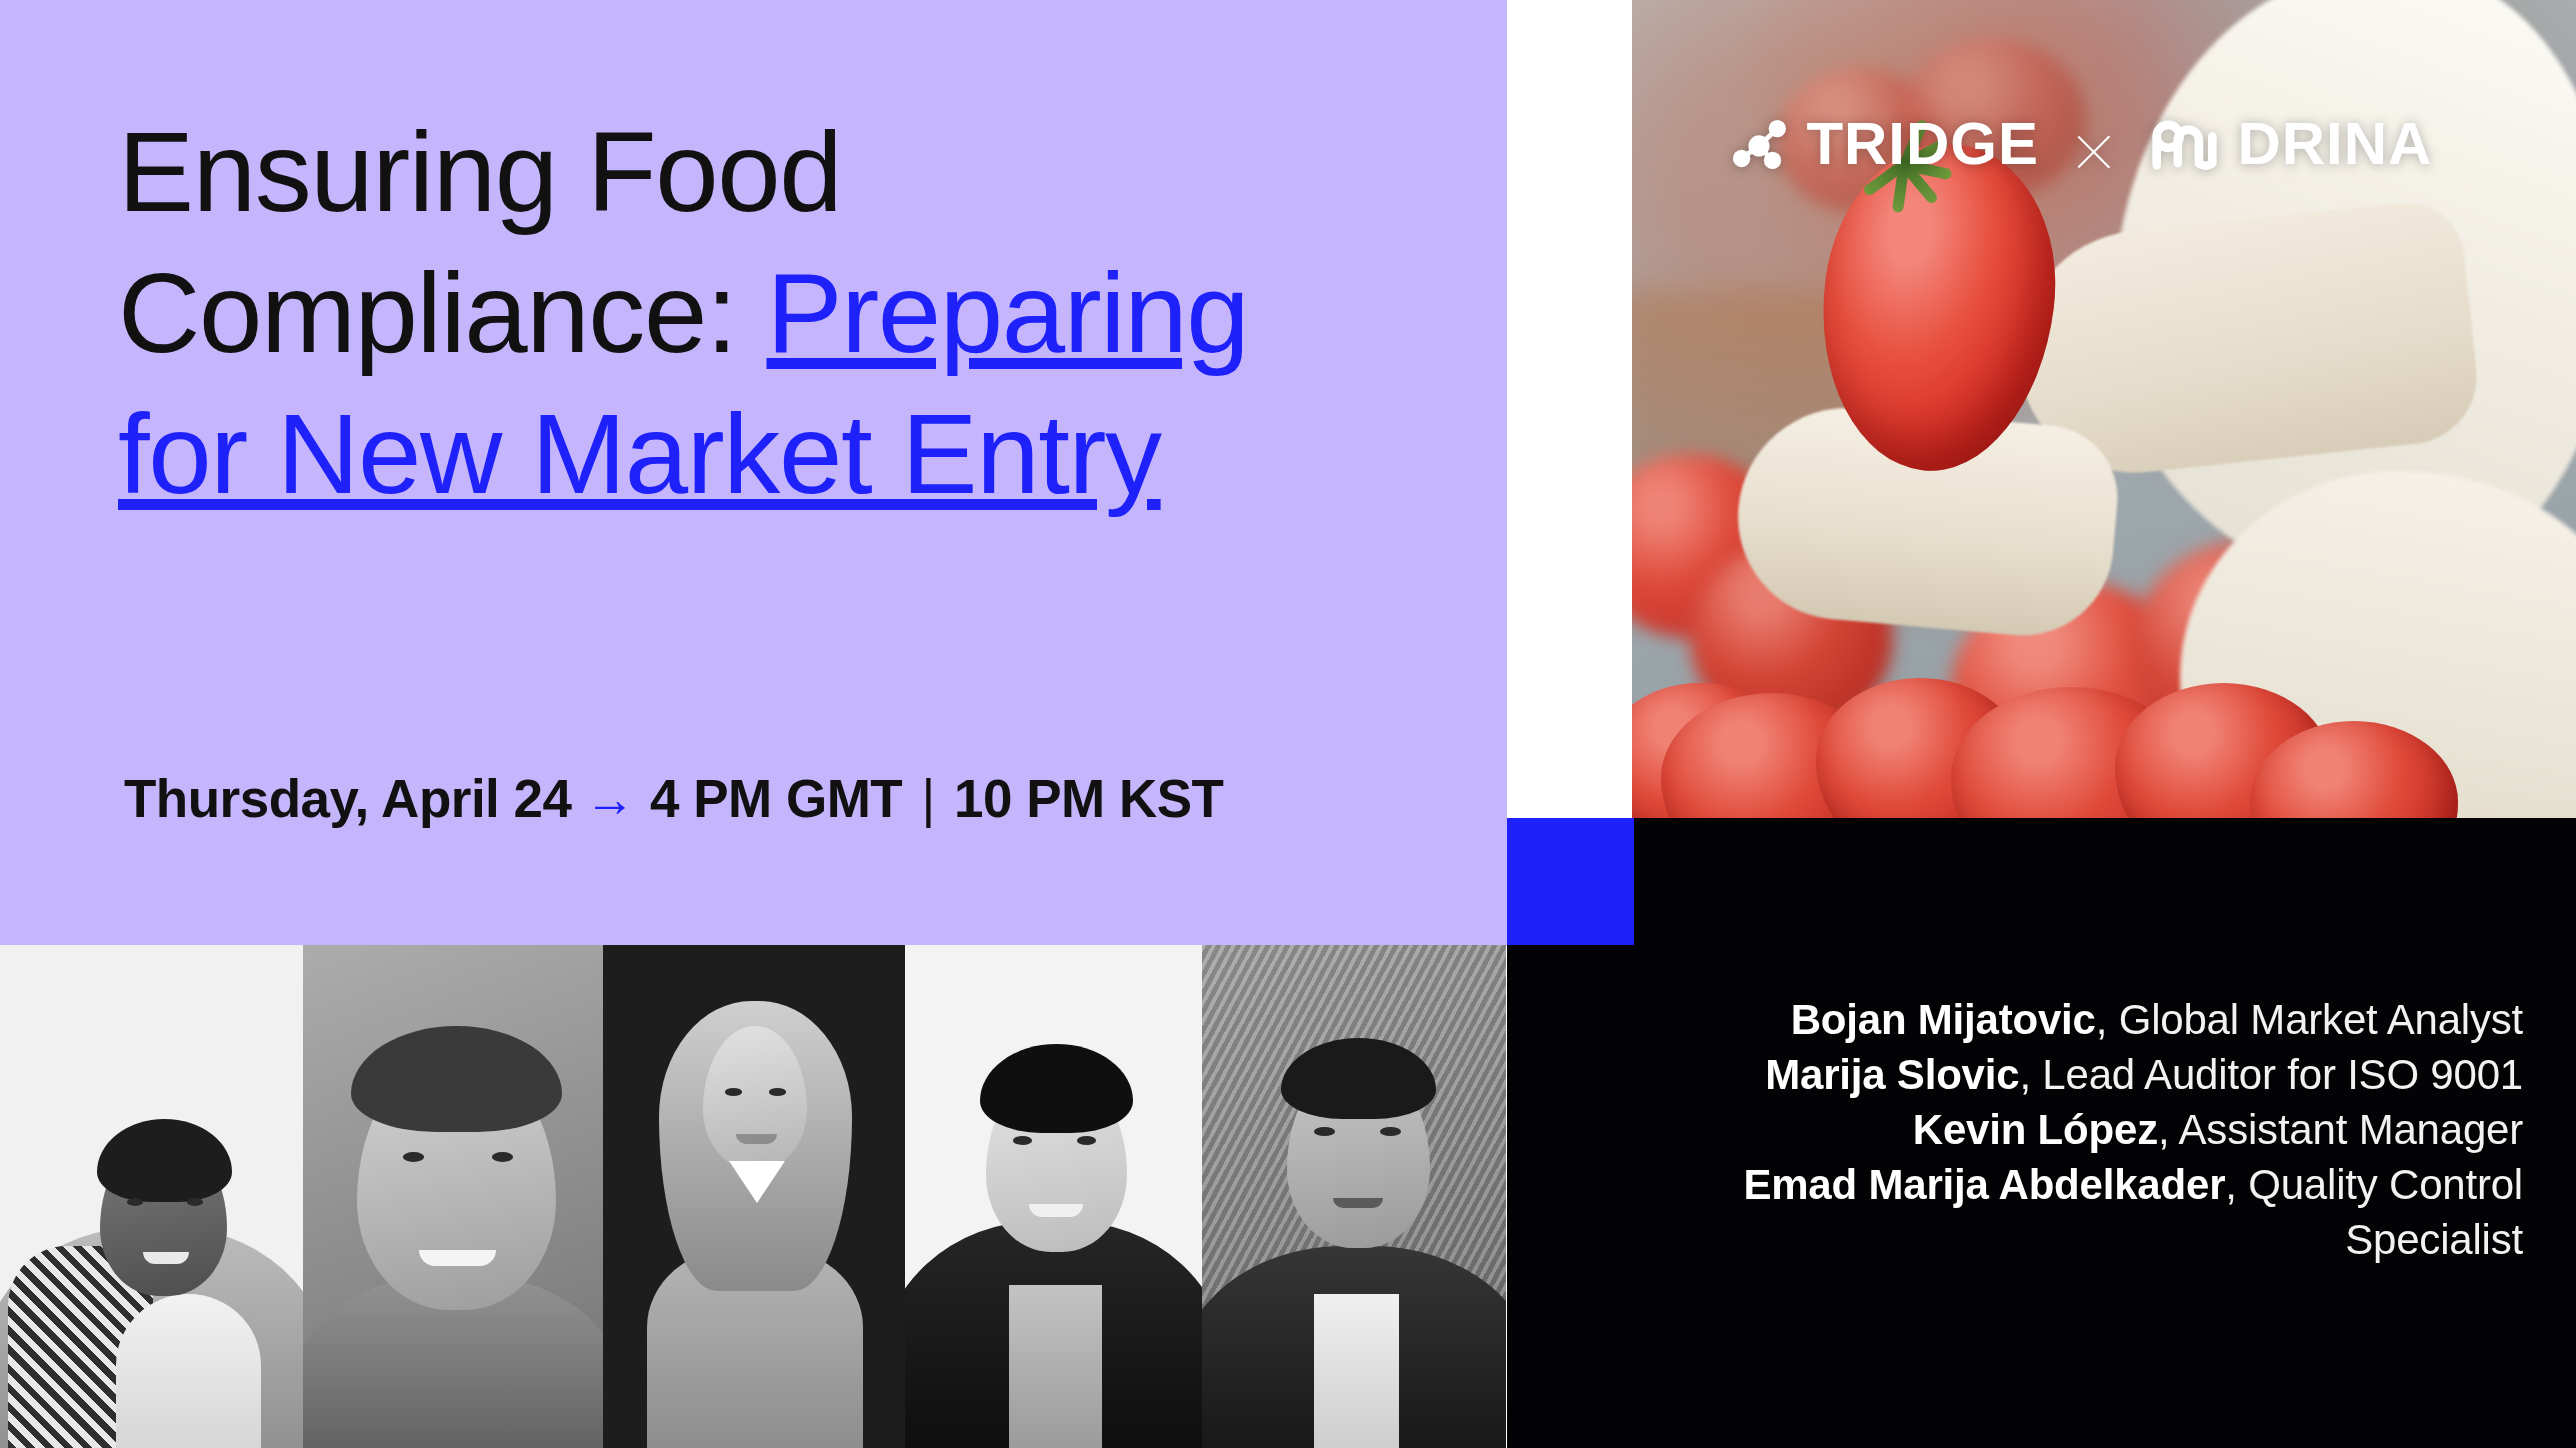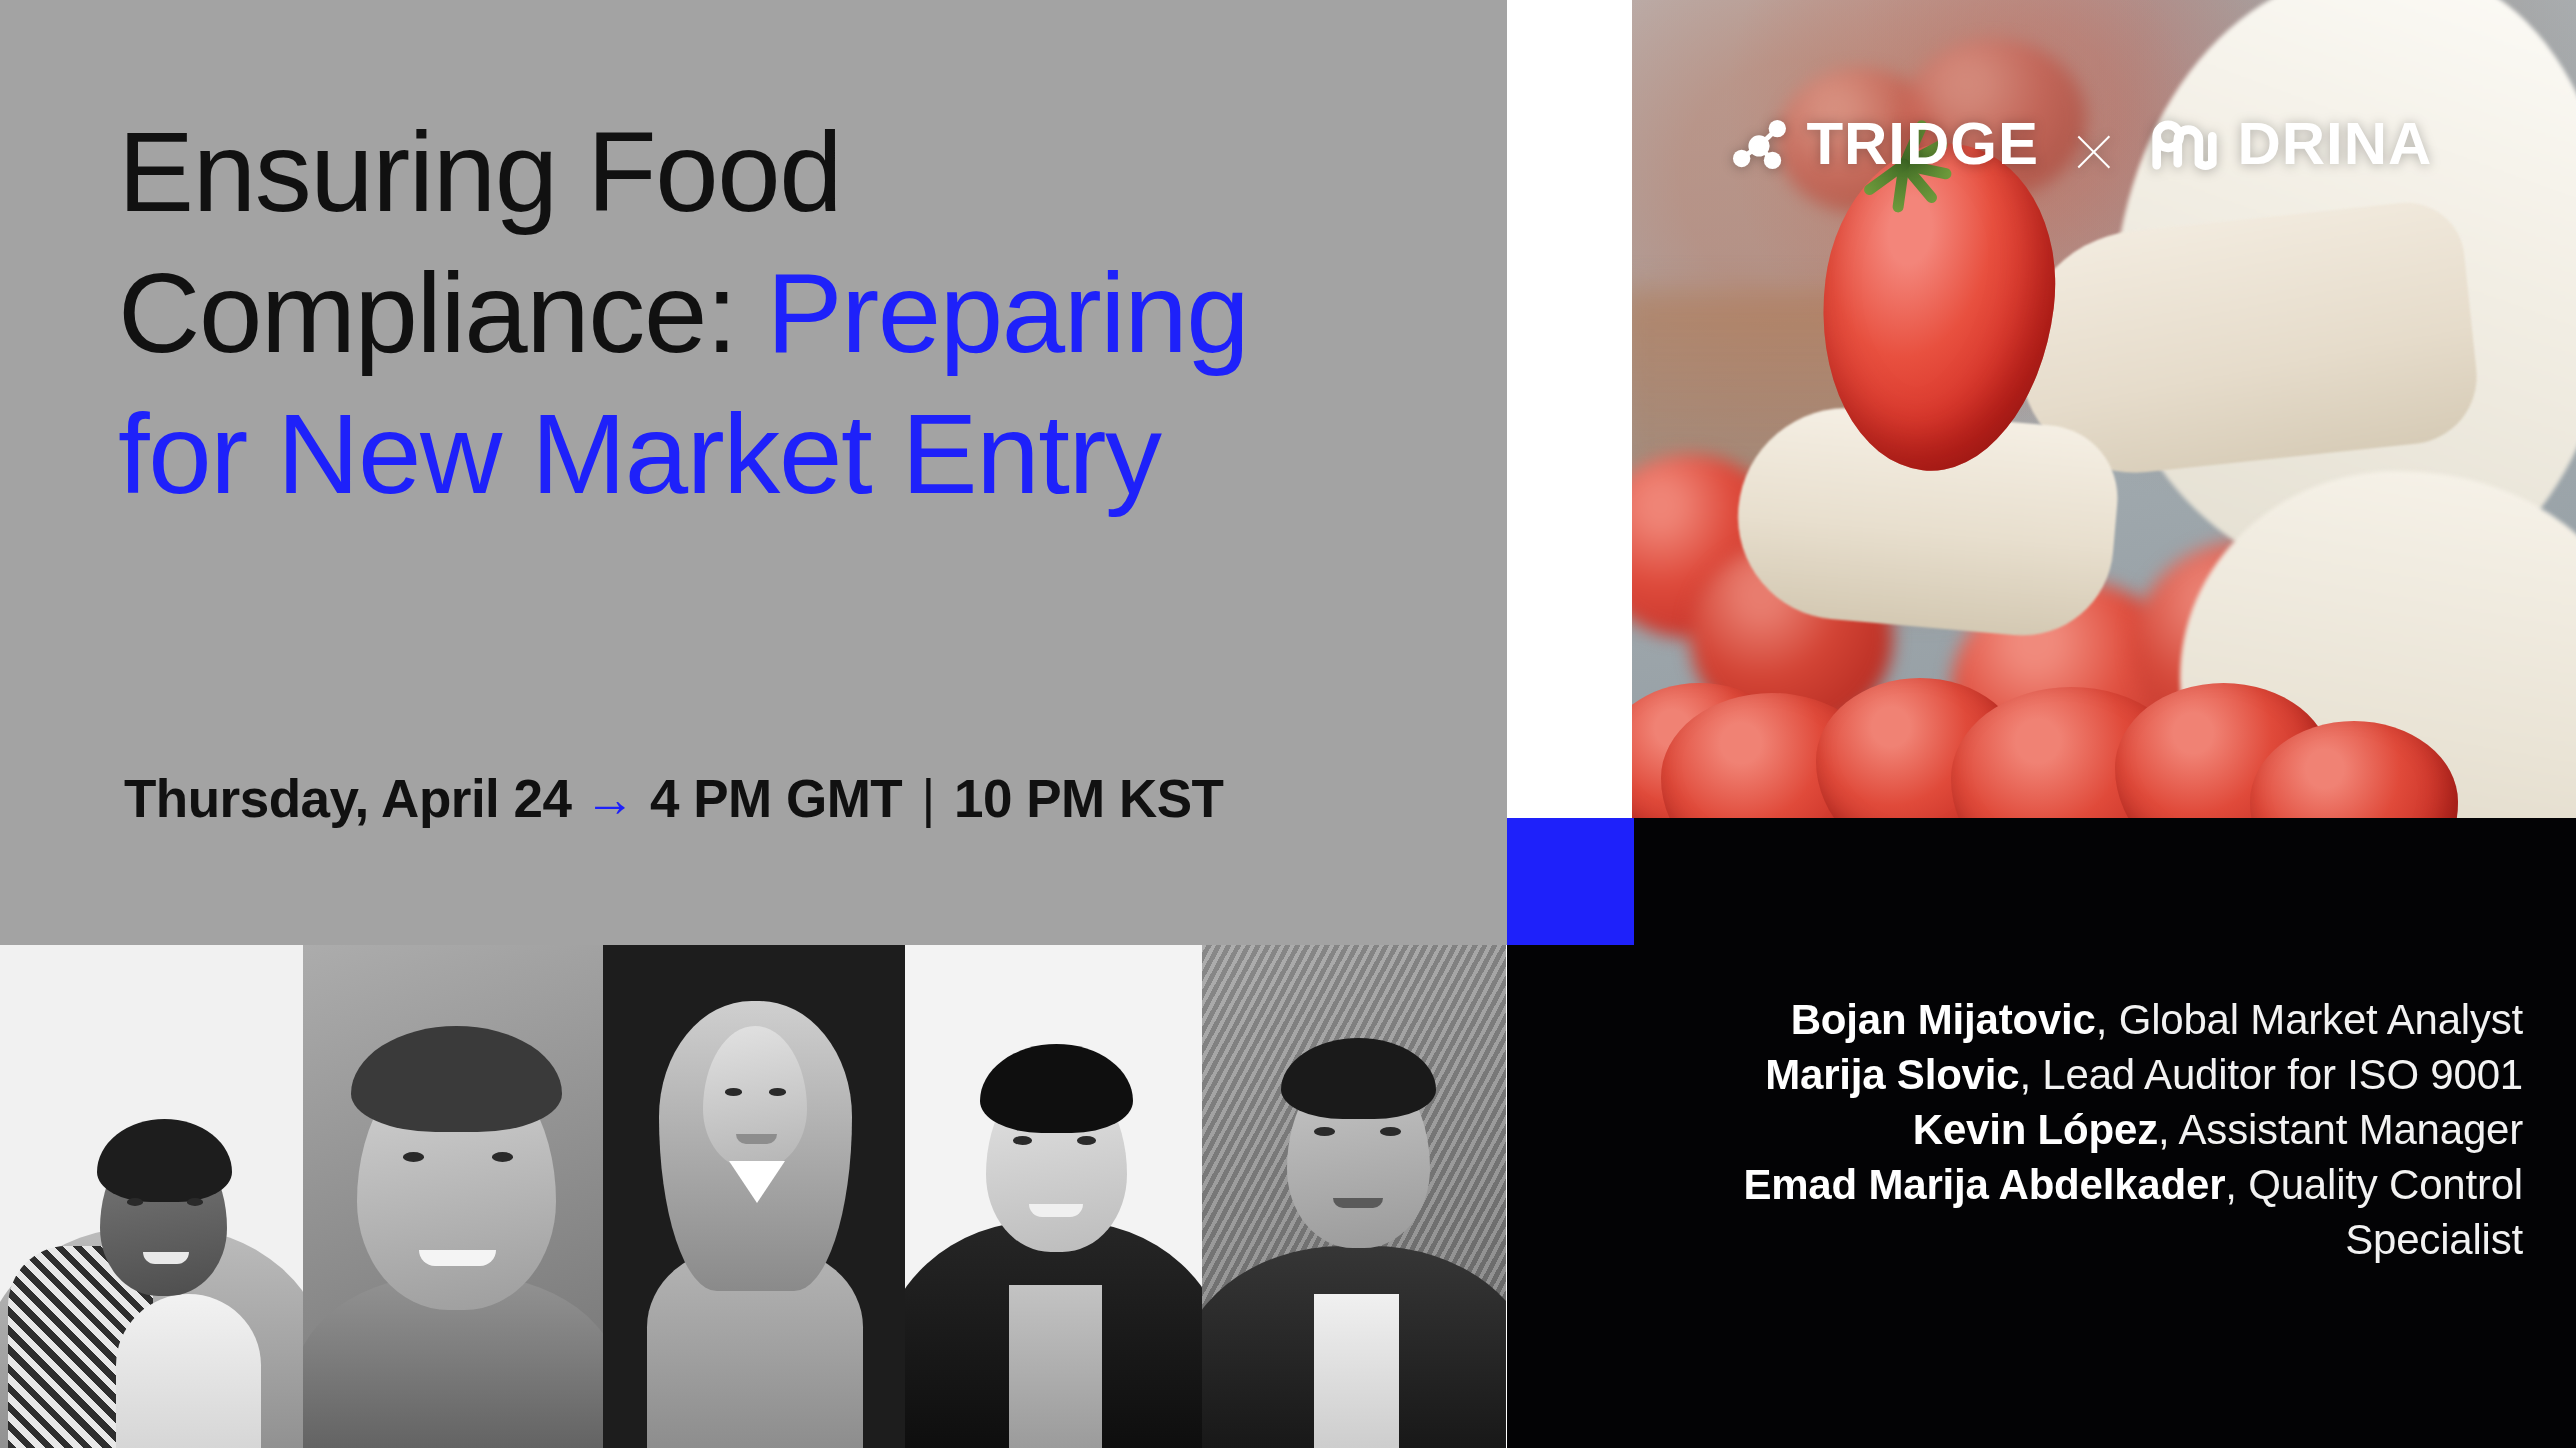--- a/index.html
+++ b/index.html
@@ -23,38 +23,38 @@
     overflow: hidden;
   }
 
   
   .left-panel {
     position: absolute;
     left: 0;
     top: 0;
     width: 1507px;
     height: 945px;
-    background: #a3a3a3;
+    background: #c4b5fd;
   }
 
   .title-block {
     position: absolute;
     left: 118px;
     top: 101px;
     width: 1372px;
   }
   .title-line {
     font-size: 114px;
     line-height: 141px;
     font-weight: 300;
     letter-spacing: -1.4px;
     color: #111111;
     white-space: nowrap;
   }
-  .title-accent { color: #1E21FA; }
+  .title-accent { color: #1E21FA; text-decoration: underline; }
 
   .datetime {
     position: absolute;
     left: 124px;
     top: 765px;
     font-size: 53px;
     line-height: 68px;
     font-weight: 700;
     color: #111111;
     letter-spacing: -0.5px;

